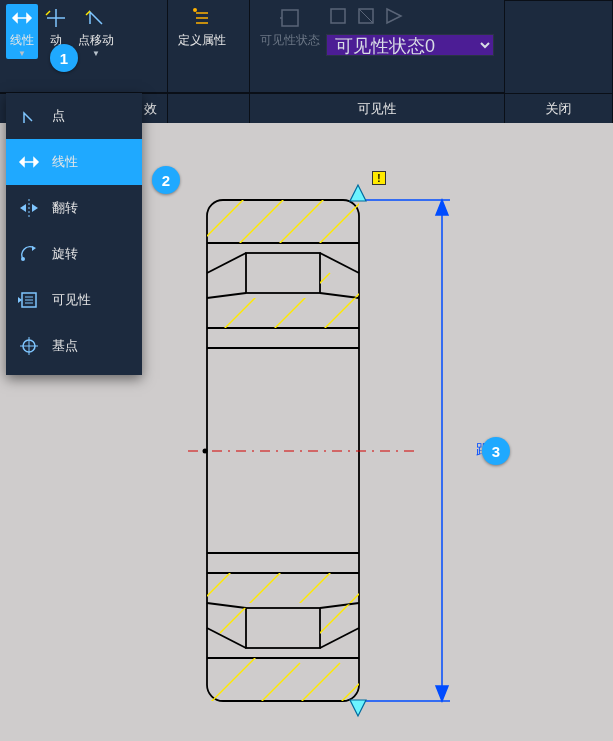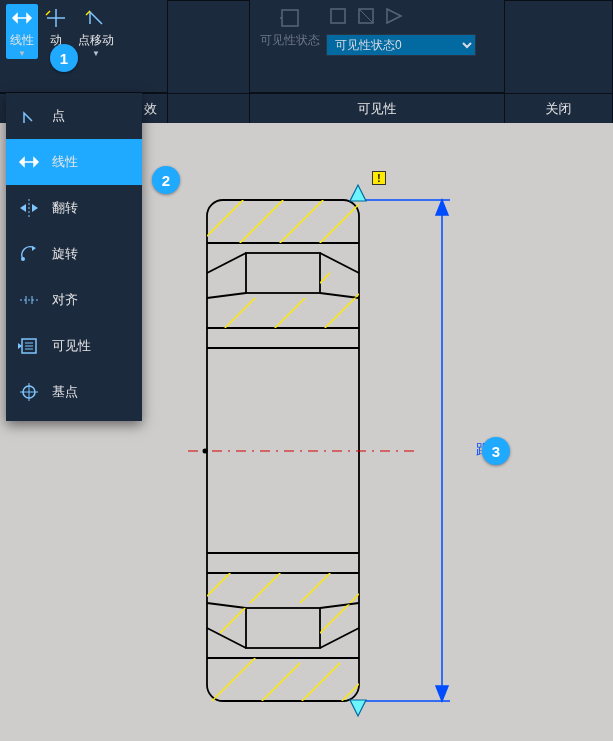--- a/index.html
+++ b/index.html
@@ -11,21 +11,21 @@
     .ribbon-btn { display: flex; flex-direction: column; align-items: center; gap: 2px; padding: 2px 4px; cursor: pointer; border-radius: 2px; }
     .ribbon-btn .label { color: #e6e6e6; font-size: 12px; }
     .ribbon-btn .drop { color: #b8c2cc; font-size: 8px; line-height: 6px; }
     .ribbon-panel-title { color: #e6e6e6; font-size: 12px; border-top: 1px solid #0a0f17; height: 0; }
 
     .ribbon-btn.active { background: #1fa9ff; }
     .ribbon-btn.disabled .label { color: #6b7685; }
 
     .icon24 { width: 24px; height: 24px; display: inline-flex; align-items: center; justify-content: center; }
 
-    .visibility-combo { background: #0369a1; color: #d8dde5; border: 1px solid #2a3444; font-size: 12px; height: 22px; padding: 0 4px; width: 150px; margin-top: 4px; }
+    .visibility-combo { background: #4c1d95; color: #d8dde5; border: 1px solid #2a3444; font-size: 18px; height: 22px; padding: 0 4px; width: 168px; margin-top: 4px; }
 
     .ribbon2 { background: #1c2a3e; height: 30px; display: flex; position: relative; z-index: 5; border-top: 1px solid #0a0f17; }
     .ribbon2-cell { border-right: 1px solid #0a0f17; color: #e6e6e6; font-size: 13px; display: flex; align-items: center; justify-content: center; }
 
     .dropdown { position: absolute; left: 6px; top: 93px; width: 136px; background: #1c2a3e; z-index: 30; box-shadow: 0 4px 12px rgba(0,0,0,.5); padding-bottom: 6px; }
     .dropdown-item { display: flex; align-items: center; gap: 10px; padding: 0 10px; height: 46px; color: #e6e6e6; font-size: 13px; cursor: pointer; }
     .dropdown-item.active { background: #1fa9ff; }
     .dropdown-item .dd-icon { width: 26px; height: 26px; display:inline-flex; align-items:center; justify-content:center; }
 
     .canvas { position: absolute; left: 0; top: 123px; right: 0; bottom: 0; background: #cfcccc; }
@@ -80,20 +80,36 @@
             </svg>
         </span>
         <span class="label">点移动</span>
         <span class="drop">▼</span>
       </div>
     </div>
     <span class="ribbon-panel-title"></span>
   </div>
 
   <div class="ribbon-panel" style="width:82px">
+    <div class="ribbon-top">
+      <div class="ribbon-btn">
+        <span class="icon24">
+          <svg width="24" height="24">
+              <g stroke="#ffb200" stroke-width="1.5" fill="none">
+                <line x1="6" y1="7" x2="18" y2="7"></line>
+                <line x1="6" y1="12" x2="18" y2="12"></line>
+                <line x1="6" y1="17" x2="18" y2="17"></line>
+                <circle cx="5" cy="4" r="2" fill="#ffb200" stroke="none"></circle>
+              </g>
+            </svg>
+        </span>
+        <span class="label">定义属性</span>
+        <span class="drop" style="visibility:hidden">▼</span>
+      </div>
+    </div>
     <span class="ribbon-panel-title"></span>
   </div>
 
   <div class="ribbon-panel" style="width:255px">
     <div class="ribbon-top" style="align-items:flex-start">
       <div class="ribbon-btn disabled">
         <span class="icon24">
           <svg width="24" height="24">
               <g stroke="#5a6578" stroke-width="1.5" fill="none">
                 <rect x="4" y="4" width="16" height="16"></rect>
@@ -180,30 +196,20 @@
           <path d="M5,16 A8,8 0 0,1 16,5" fill="none" stroke="#7fc6ff" stroke-width="1.5"></path>
           <circle cx="5" cy="16" r="2" fill="#7fc6ff"></circle>
           <polygon points="14,3 18,5 14,8" fill="#7fc6ff"></polygon>
         </svg>
       </span>
     <span>旋转</span>
   </div>
   <div class="dropdown-item">
     <span class="dd-icon">
         <svg width="22" height="22">
-          <line x1="2" y1="11" x2="20" y2="11" stroke="#7fc6ff" stroke-dasharray="2 2"></line>
-          <line x1="8" y1="7" x2="8" y2="15" stroke="#7fc6ff"></line>
-          <line x1="14" y1="7" x2="14" y2="15" stroke="#7fc6ff"></line>
-        </svg>
-      </span>
-    <span>对齐</span>
-  </div>
-  <div class="dropdown-item">
-    <span class="dd-icon">
-        <svg width="22" height="22">
           <rect x="4" y="4" width="14" height="14" fill="none" stroke="#7fc6ff" stroke-width="1.5"></rect>
           <line x1="7" y1="8" x2="15" y2="8" stroke="#7fc6ff"></line>
           <line x1="7" y1="11" x2="15" y2="11" stroke="#7fc6ff"></line>
           <line x1="7" y1="14" x2="15" y2="14" stroke="#7fc6ff"></line>
           <polygon points="0,8 4,11 0,14" fill="#7fc6ff"></polygon>
         </svg>
       </span>
     <span>可见性</span>
   </div>
   <div class="dropdown-item">

